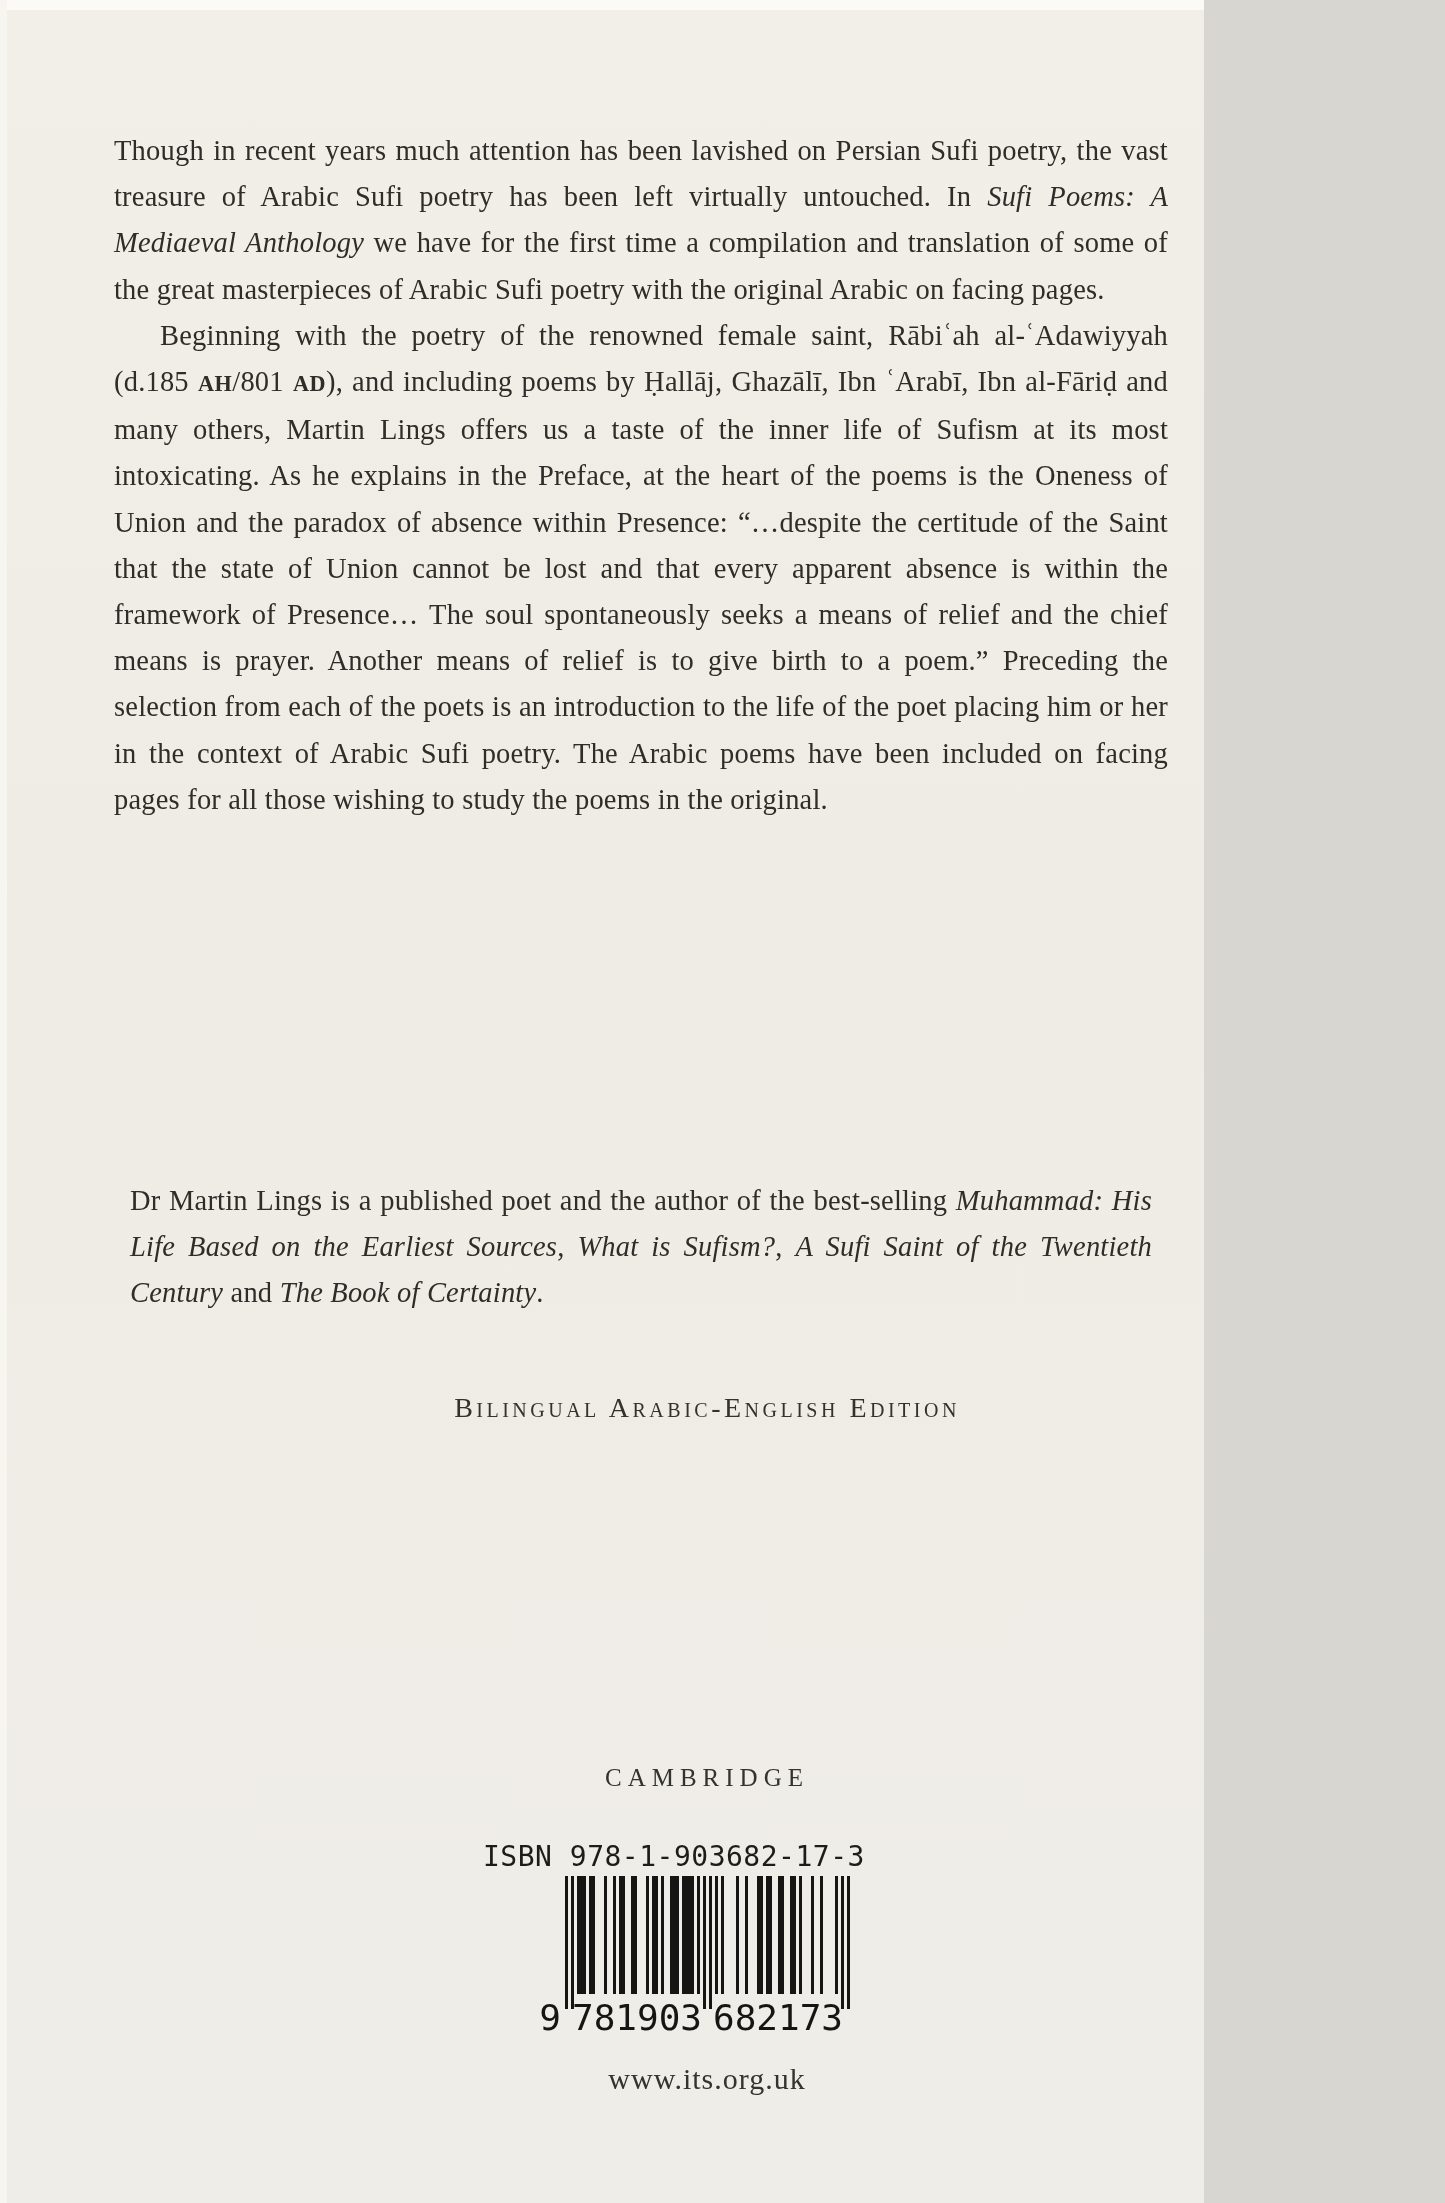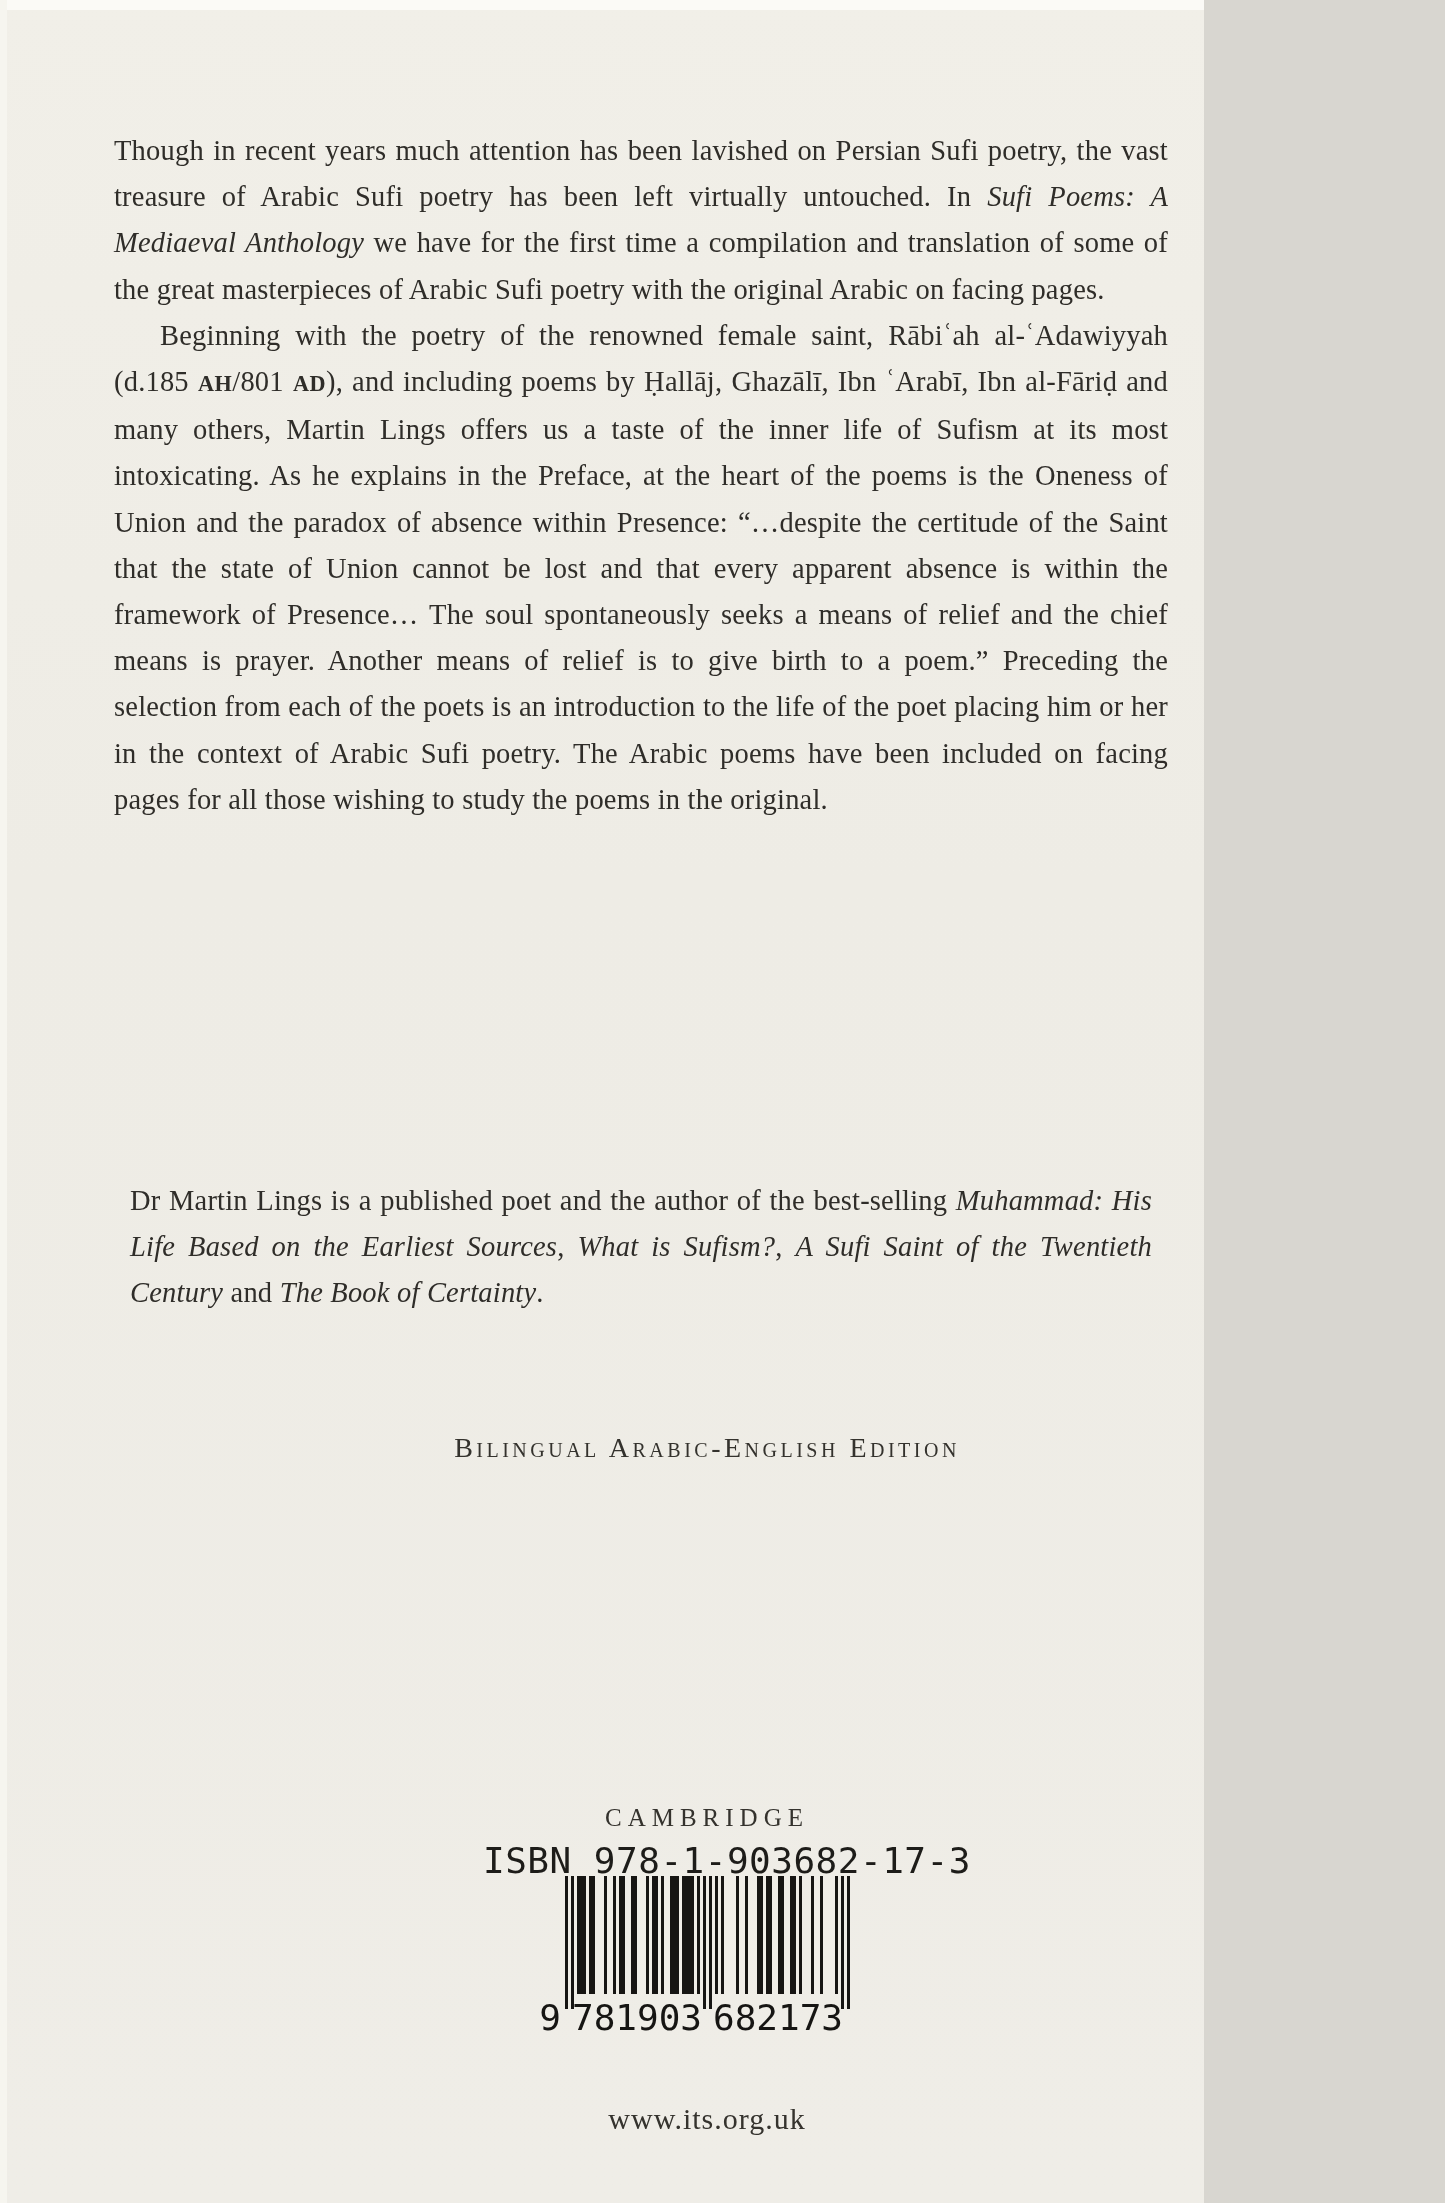--- a/index.html
+++ b/index.html
@@ -25,21 +25,21 @@
   .blurb p.indent{text-indent:46px;}
   .sc{font-size:0.78em;letter-spacing:0.5px;font-weight:bold;}
 
   .bio{
     position:absolute;left:114px;top:1162px;width:1054px;
     font-size:28.5px;line-height:46.2px;
     text-align:justify;letter-spacing:0.2px;
   }
   .bio p{margin:16px;}
 
-  .centered{position:absolute;left:0;width:1414px;text-align:center;margin-top:40px;}
+  .centered{position:absolute;left:0;width:1414px;text-align:center;}
 
   .edition{
     top:1392px;
     font-size:28px;
     font-variant:small-caps;
     letter-spacing:3.5px;
     color:#34322d;
   }
   .publisher-name{
     top:1716px;
@@ -49,21 +49,21 @@
   }
   .publisher-city{
     top:1764px;
     font-size:25px;
     letter-spacing:6px;
     color:#34322d;
   }
   .isbn-label{
     position:absolute;left:483px;top:1840px;
     font-family:"DejaVu Sans Mono",monospace;
-    font-size:36px;
+    font-size:28px;
     letter-spacing:0.5px;
     color:#1d1c19;
     white-space:nowrap;
   }
   .barcode-holder{
     position:absolute;left:538px;top:1876px;
     width:330px;height:160px;
   }
   .website{
     top:2062px;

